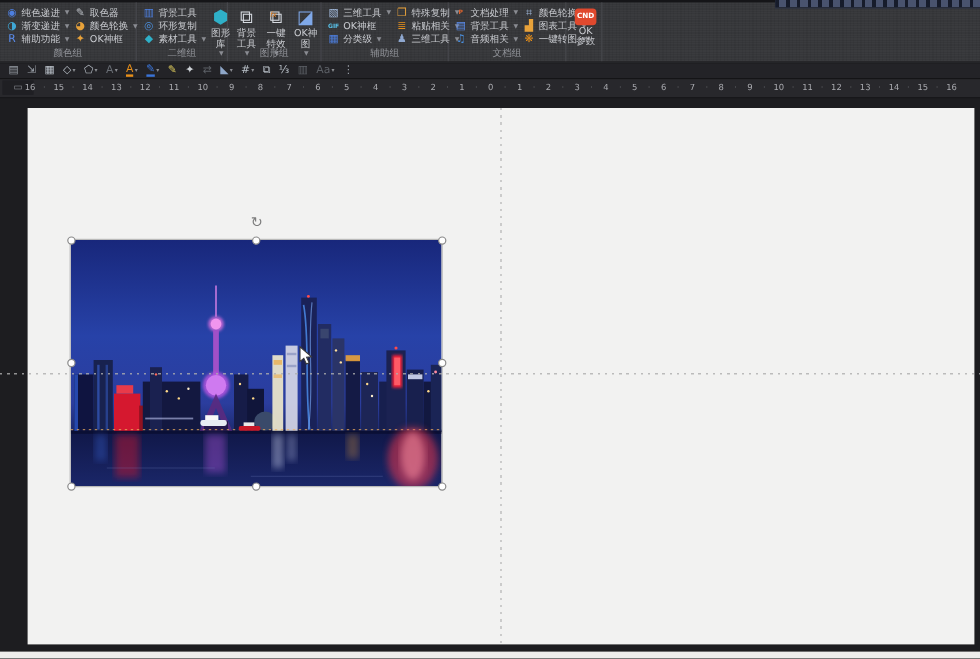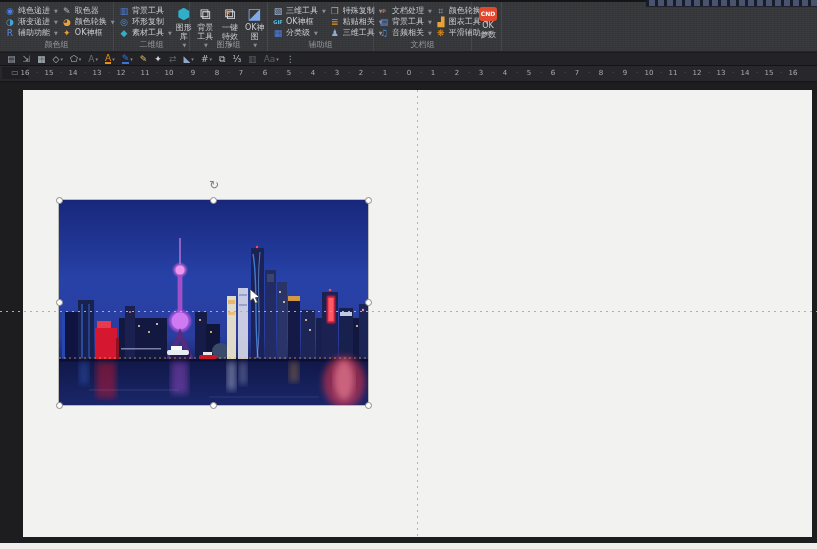--- a/index.html
+++ b/index.html
@@ -205,21 +205,21 @@
             <span>颜色轮换</span>
             <span class="arr">▼</span>
           </div>
           <div class="sbtn">
             <span class="ric" style="color: rgb(232, 162, 58);">▟</span>
             <span>图表工具</span>
             <span class="arr">▼</span>
           </div>
           <div class="sbtn">
             <span class="ric" style="color: rgb(232, 144, 26);">❋</span>
-            <span>平滑辅助</span>
+            <span>一键转图</span>
             <span class="arr">▼</span>
           </div>
         </div>
         <div class="grp-label">文档组</div>
       </div>
       <div class="grp" style="width: 30px;">
         <div class="bbtn">
           <span class="ric-red">CND</span>
           <span>OK 参数</span>
         </div>

